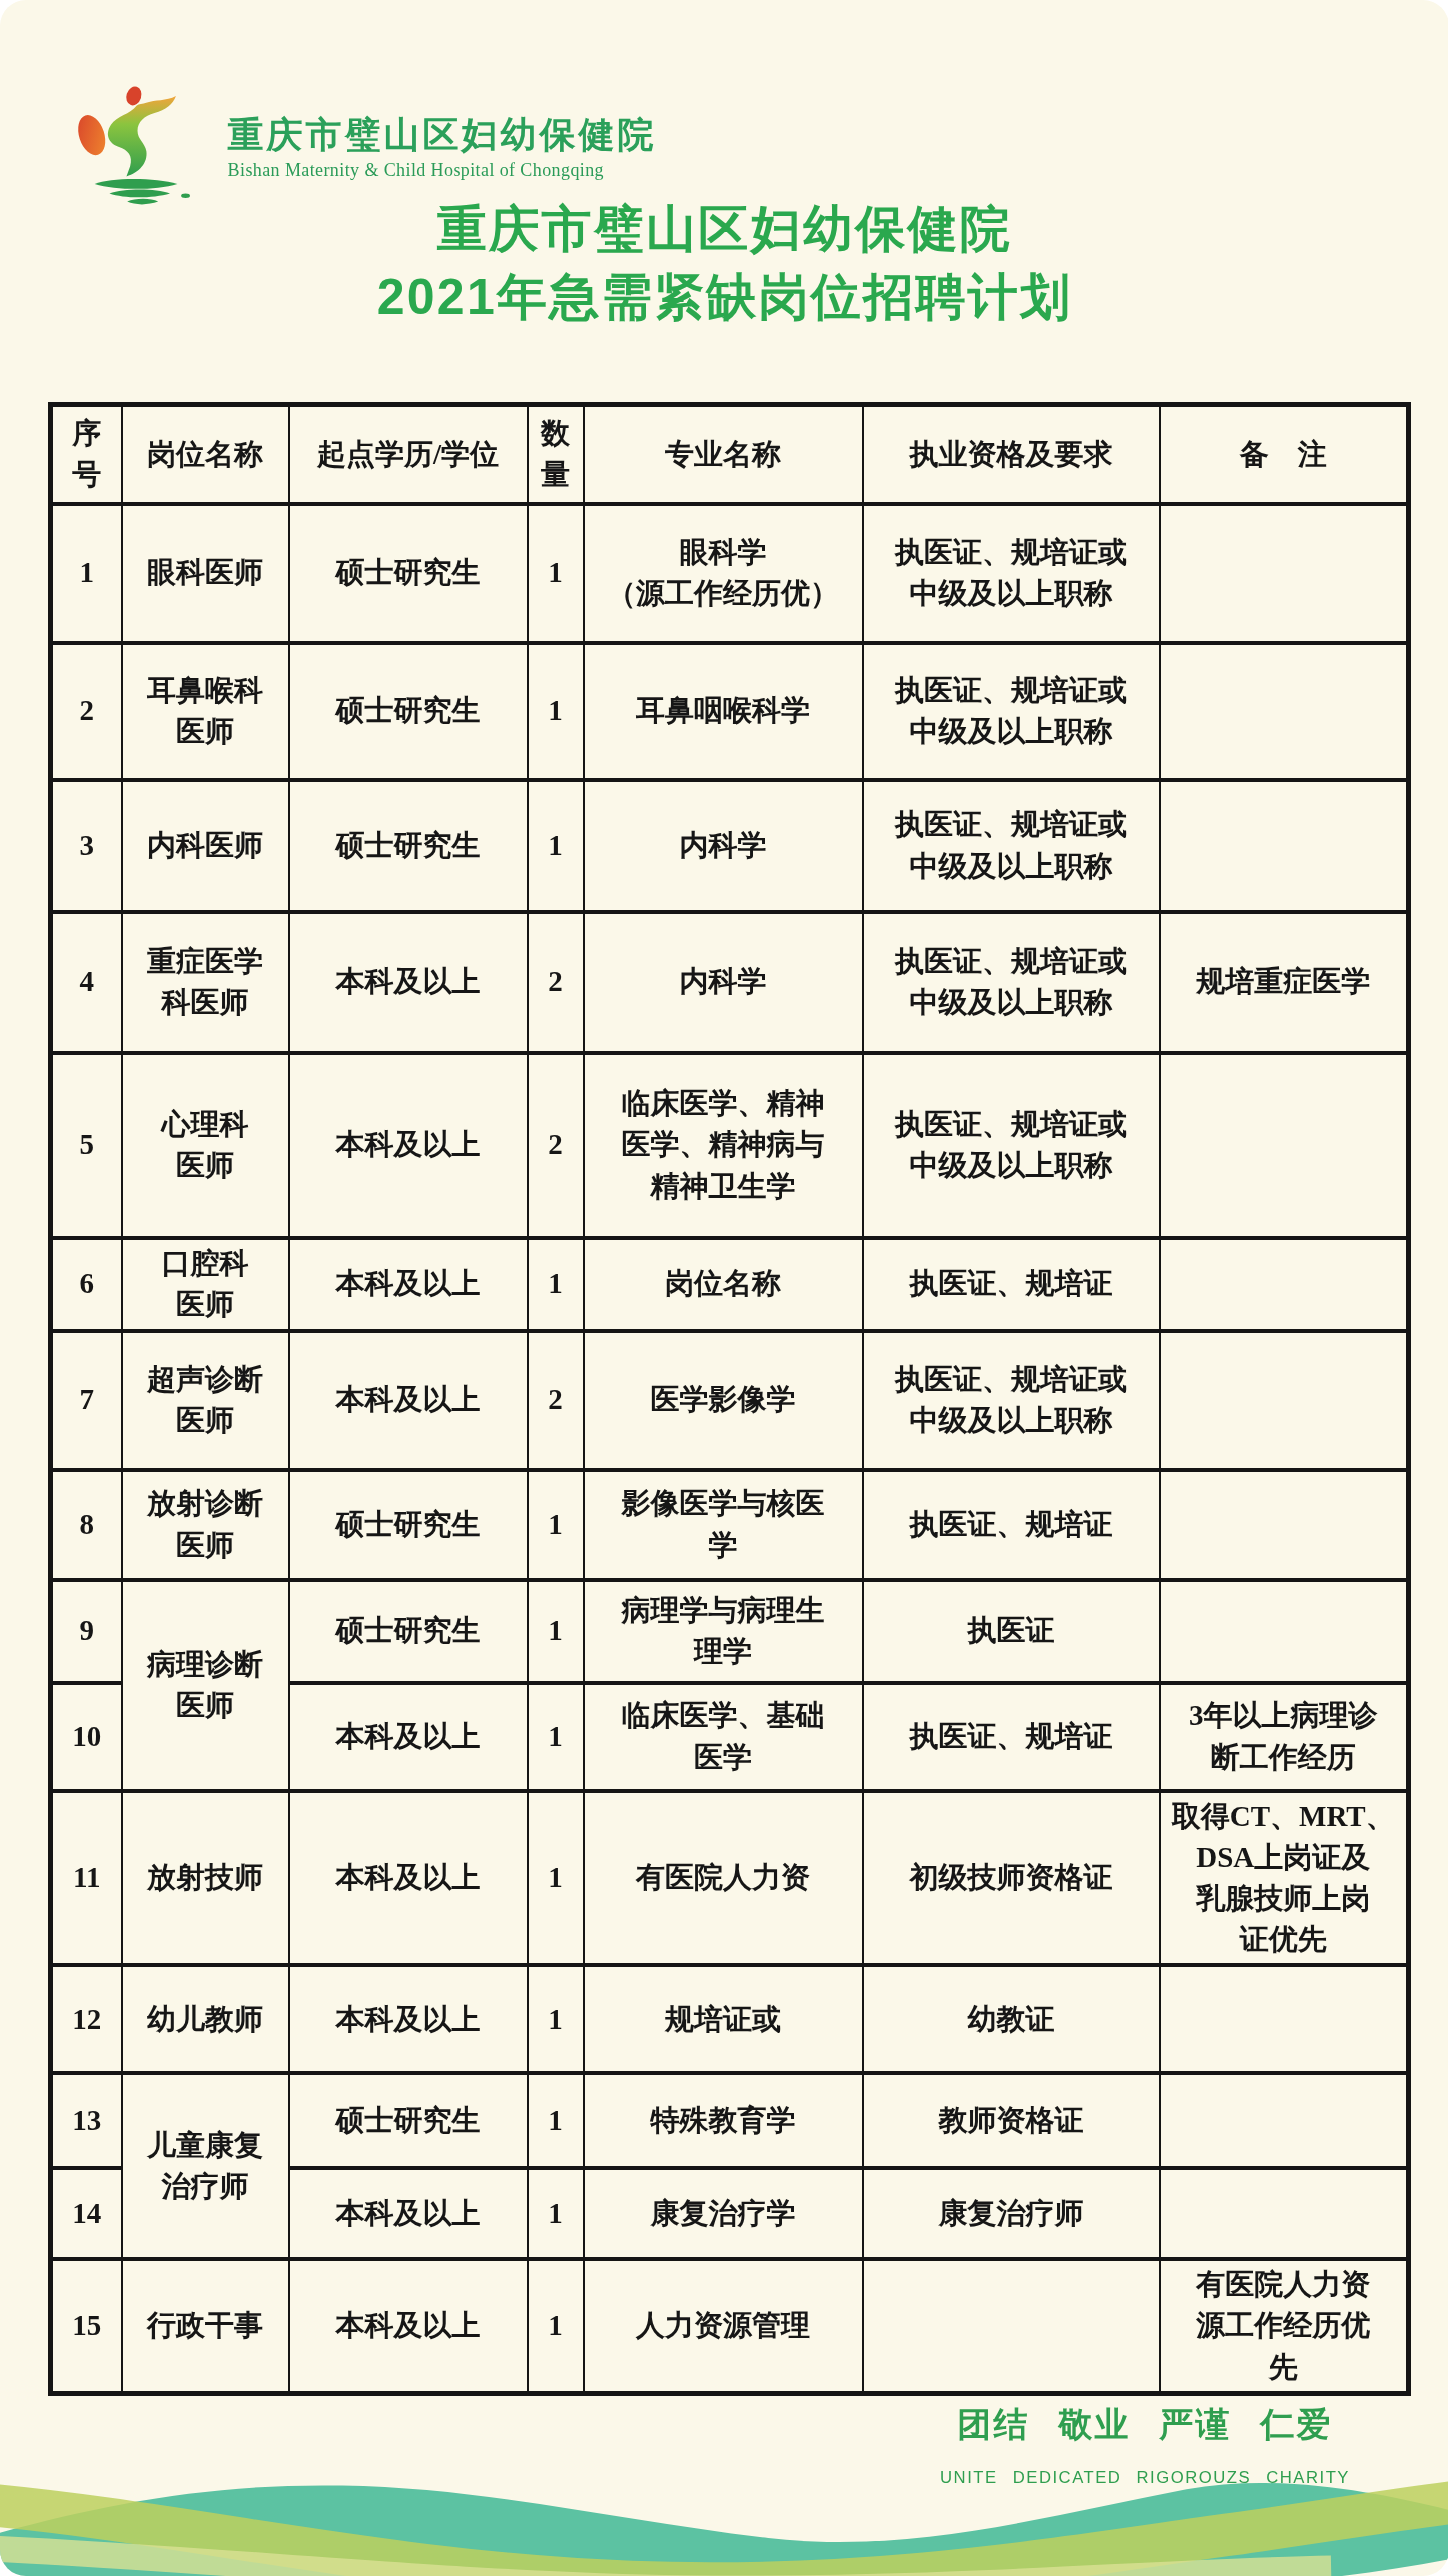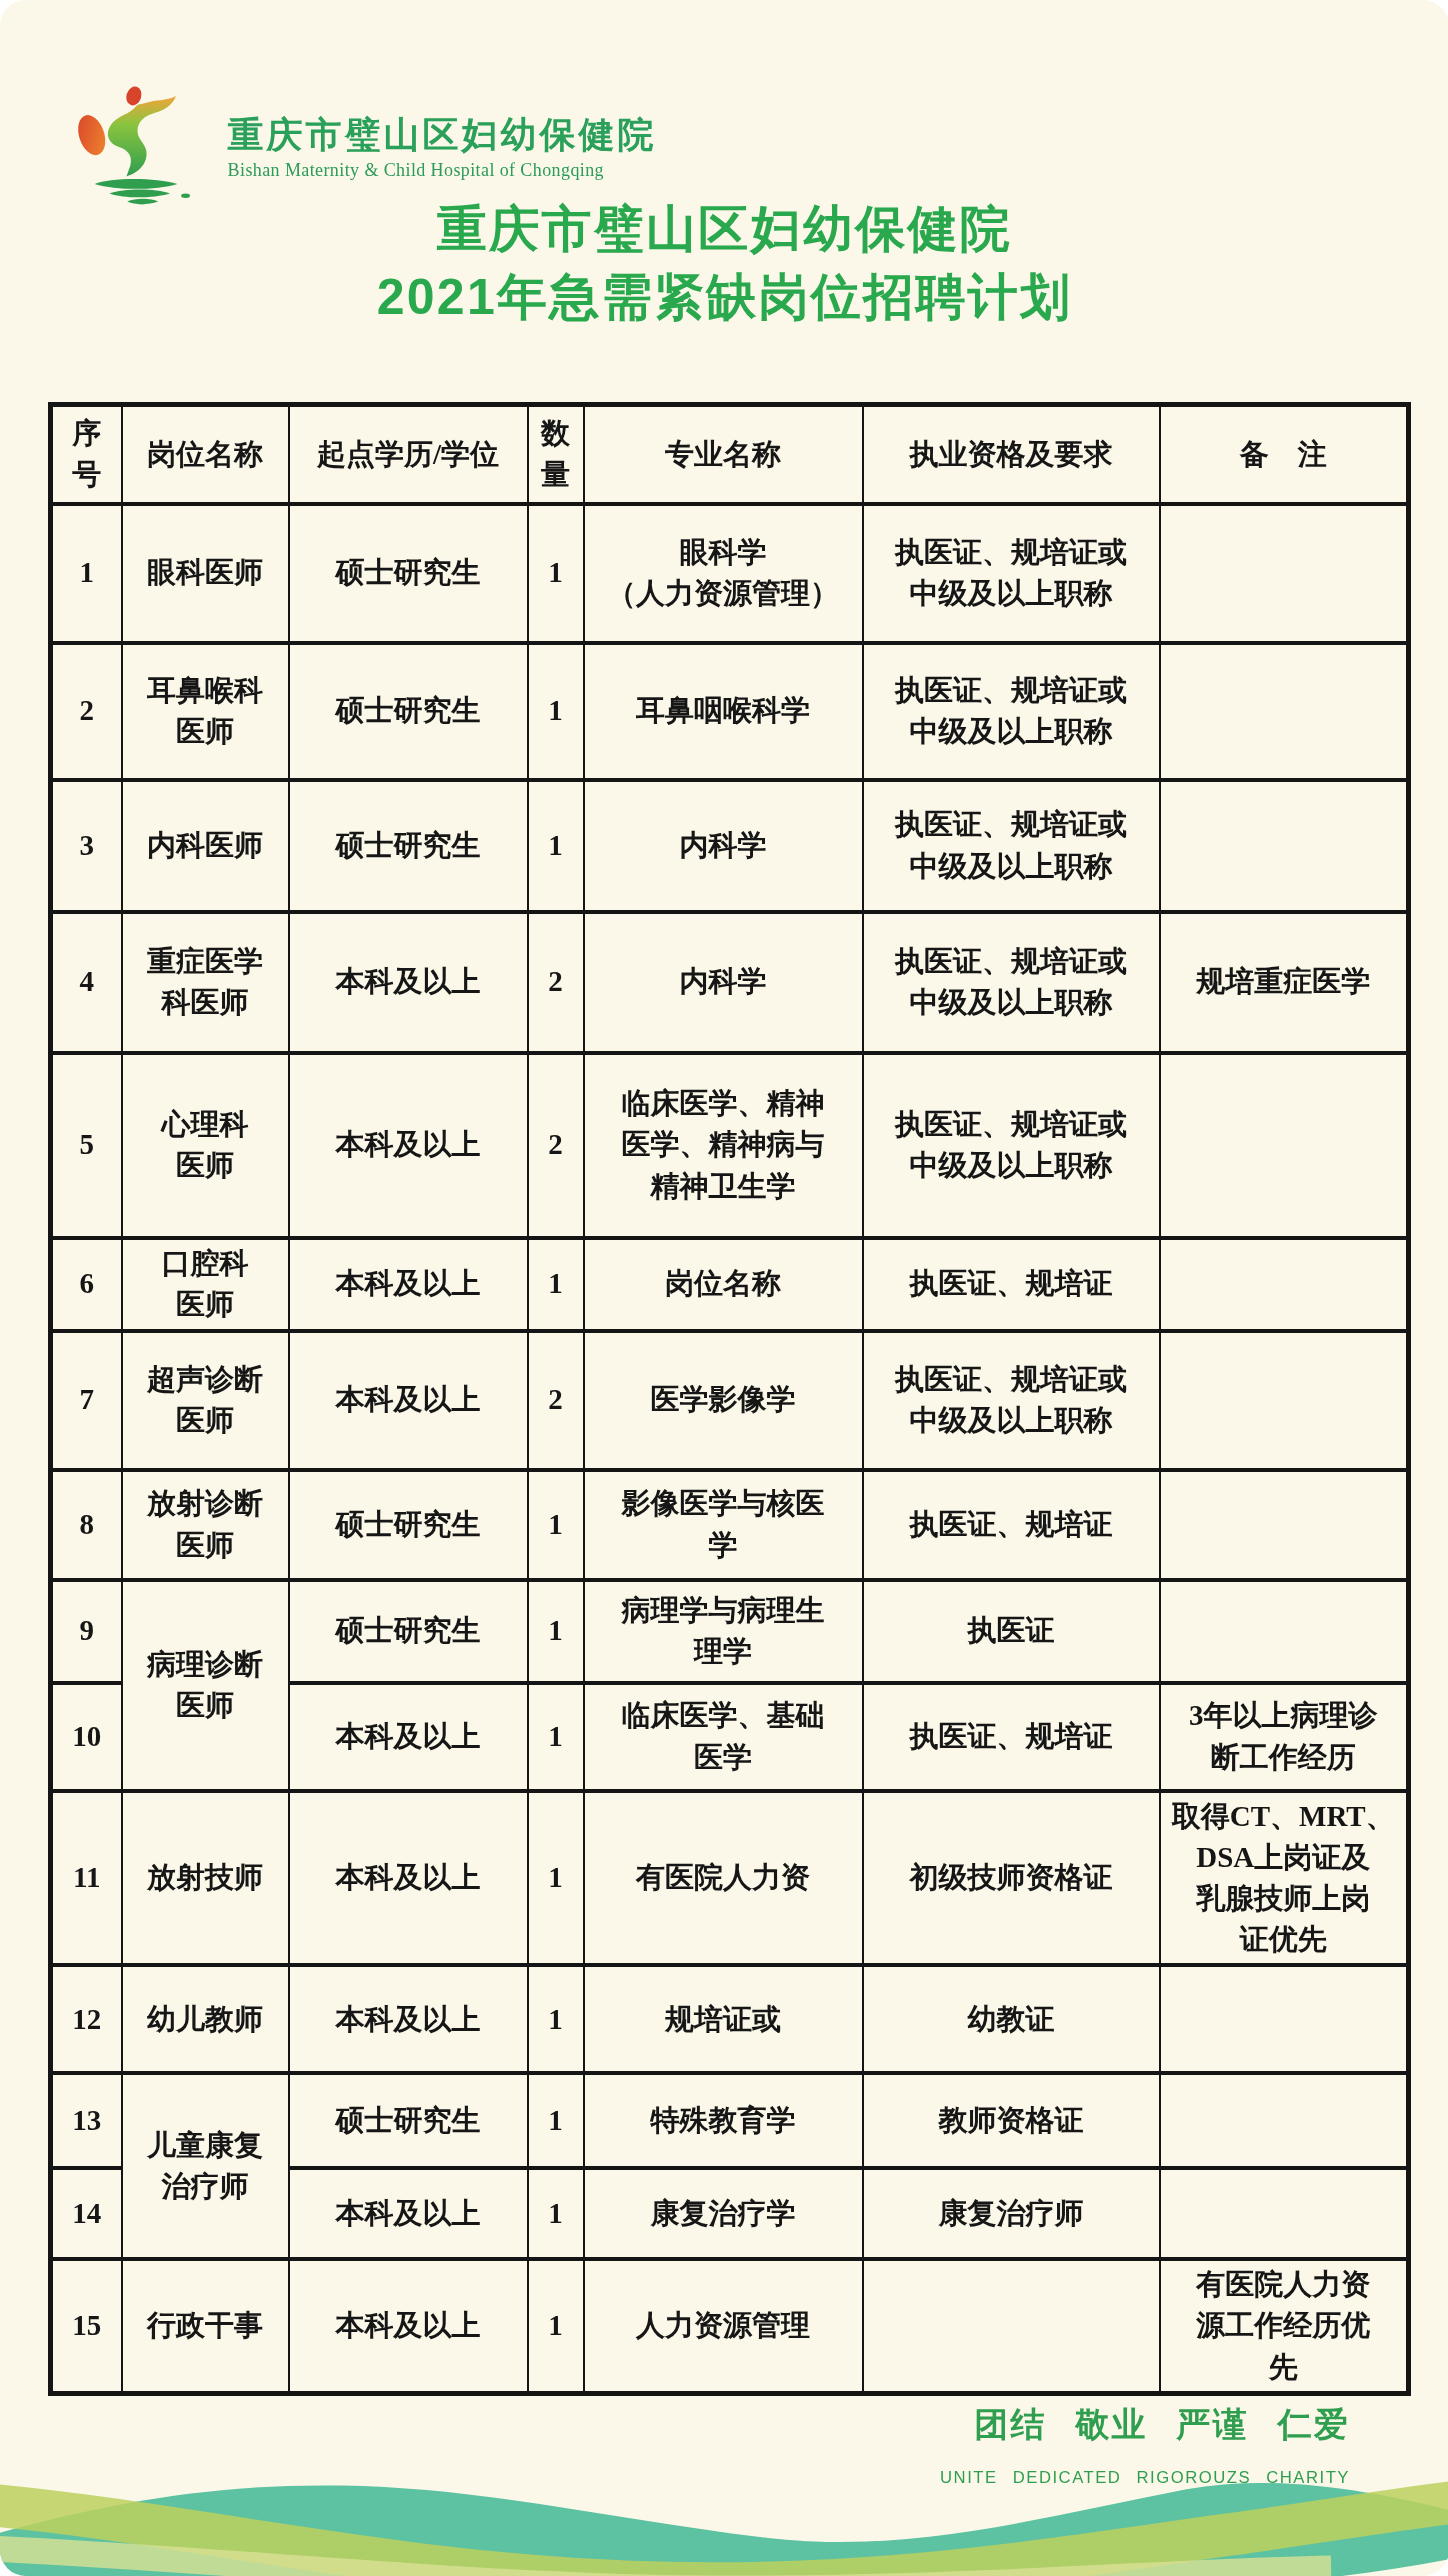--- a/index.html
+++ b/index.html
@@ -48,21 +48,21 @@
     font-weight:600;color:#161616;
     padding:3px 4.6px;box-sizing:border-box;
     overflow:hidden;
   }
   table.plan{border:5.3px solid #151515;}
   table.plan th{font-weight:700;}
   td.num{font-weight:400;font-size:30px;}
   
   .slogan{
     position:absolute;right:99px;top:2402px;z-index:5;
-    text-align:right;color:#2f9e4f;
+    text-align:center;color:#2f9e4f;
     font-family:"Liberation Sans","DejaVu Sans",sans-serif;
   }
   .slogan-cn{font-size:34px;font-weight:800;letter-spacing:2.3px;word-spacing:16.7px;}
   .slogan-en{font-size:16.7px;font-weight:400;margin-top:20px;letter-spacing:1.5px;word-spacing:9px;}
   
   .waves{position:absolute;left:0;bottom:0;width:1449px;height:190px;display:block;z-index:1;}
 </style>
 </head>
 <body>
 
@@ -123,21 +123,21 @@
         <th>备　注</th>
       </tr>
     </thead>
     <tbody>
       <tr style="height:139px">
         <td class="num">1</td>
         <td>眼科医师</td>
         <td>硕士研究生</td>
         <td class="num">1</td>
         <td>眼科学
-（人力资源管理）</td>
+（源工作经历优）</td>
         <td>执医证、规培证或
 中级及以上职称</td>
         <td></td>
       </tr>
       <tr style="height:137px">
         <td class="num">2</td>
         <td>耳鼻喉科
 医师</td>
         <td>硕士研究生</td>
         <td class="num">1</td>

